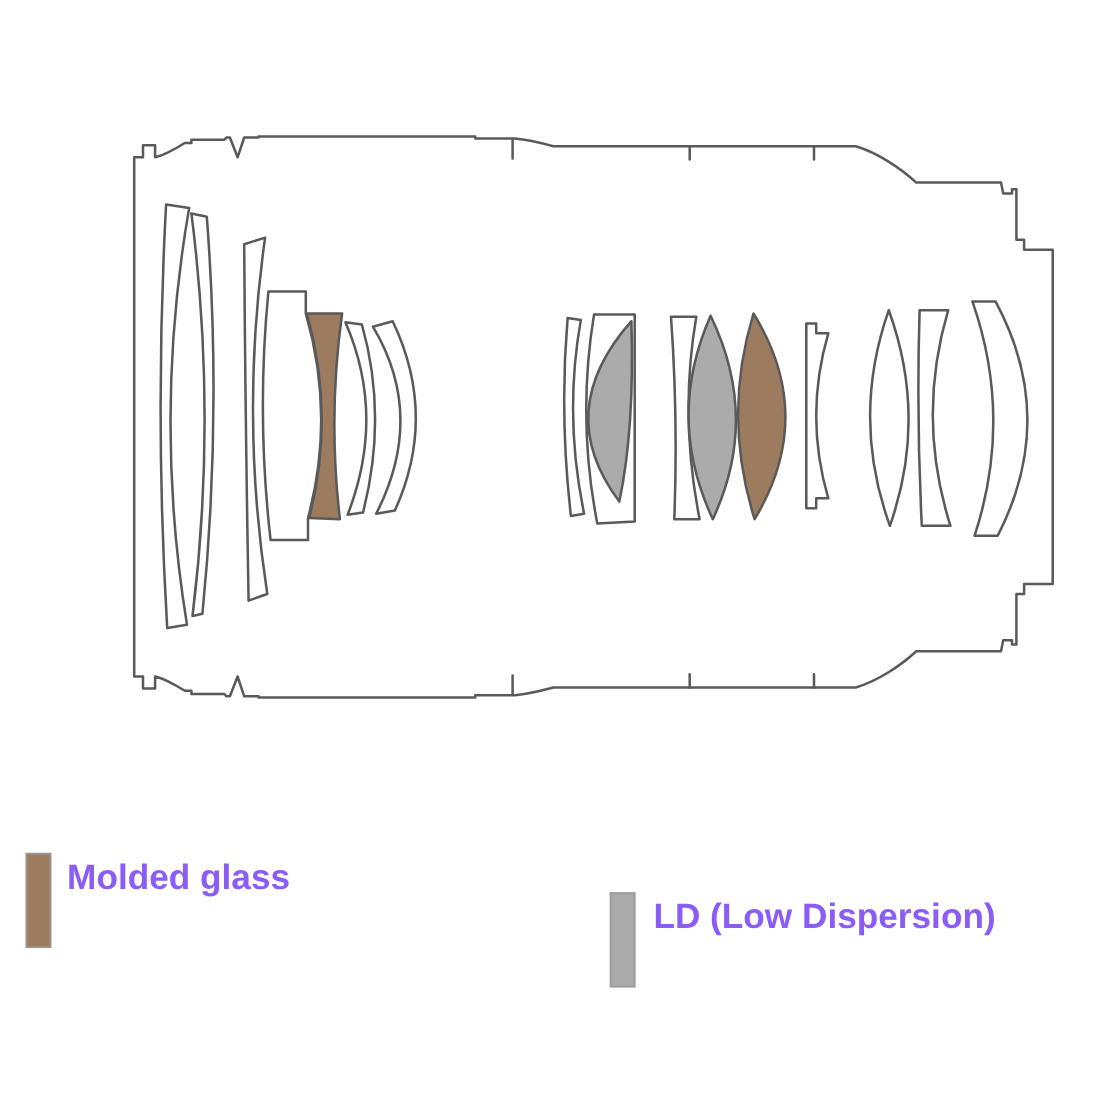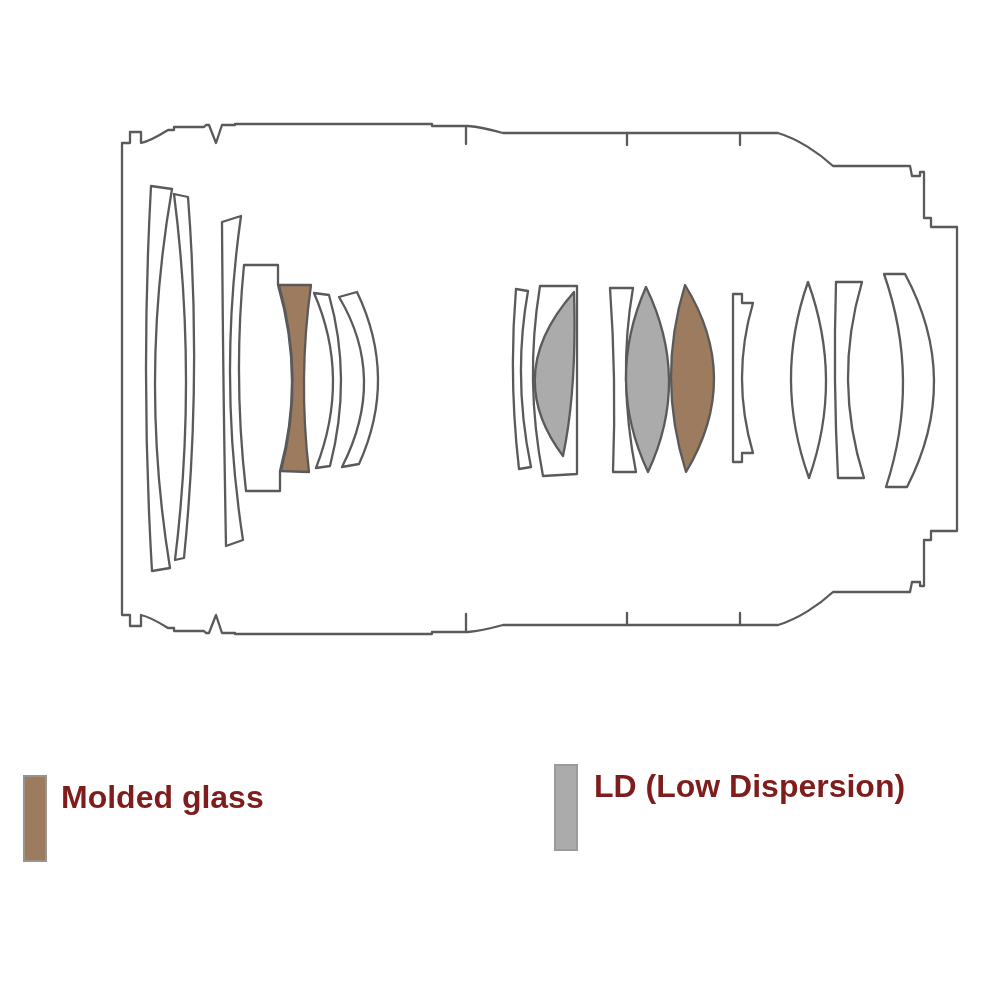--- a/index.html
+++ b/index.html
@@ -36,27 +36,27 @@
     position: absolute;
     display: flex;
     align-items: flex-start;
   }
   .legend-item .swatch-box {
     flex: 0 0 auto;
   }
   .legend-text {
     font-size: 32px;
     font-weight: bold;
-    color: #7f1d1d;
+    color: #8b5cf6;
     line-height: 39px;
     white-space: nowrap;
   }
   #legend-aspherical { left: 23px; top: 775px; }
   #legend-aspherical .legend-text { margin-left: 14px; margin-top: 3px; }
-  #legend-ld { left: 554px; top: 764px; }
+  #legend-ld { left: 554px; top: 811px; }
   #legend-ld .legend-text { margin-left: 16px; margin-top: 3px; }
 </style>
 </head>
 <body>
 
 <div class="figure">
 
   <svg class="diagram-svg" width="1000" height="1000" viewBox="0 0 1000 1000">
 
     <path class="stroke glass" d="M122 143 L130 143 L130 132 L141 132 L141 143

